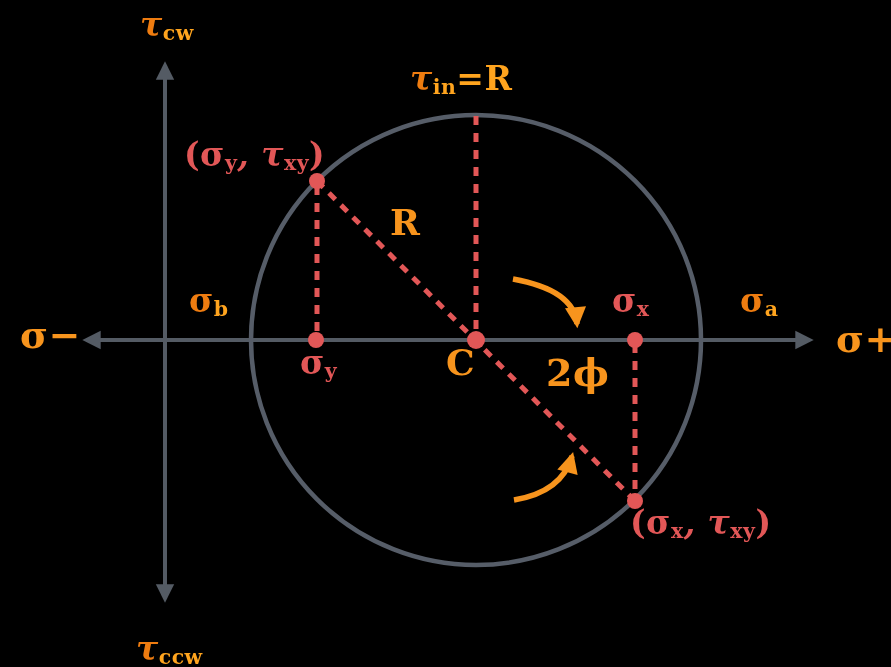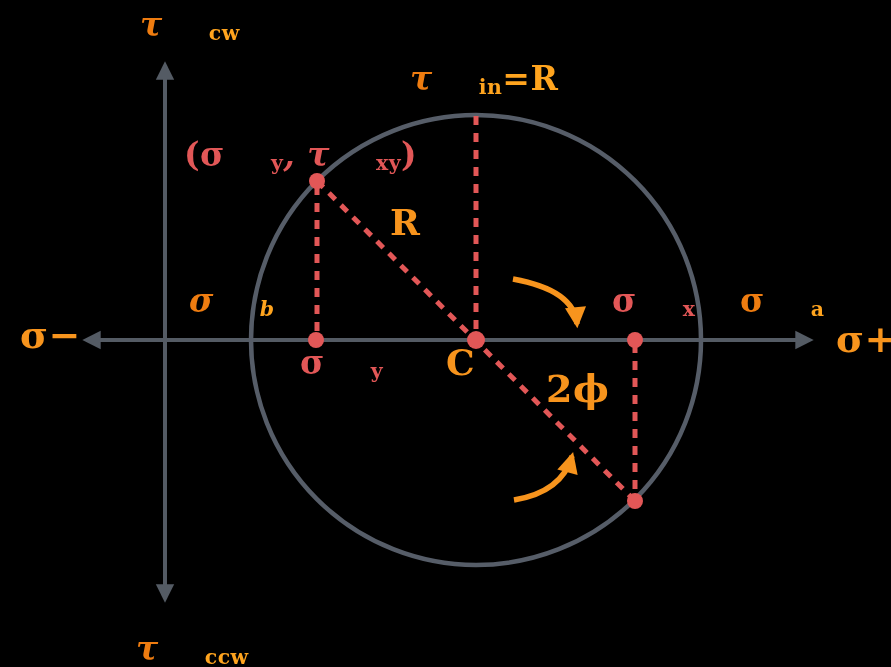--- a/index.html
+++ b/index.html
@@ -17,21 +17,21 @@
     white-space:nowrap;
     font-size:33px;
     line-height:1;
     letter-spacing:0.5px;
   }
   .red{color:var(--red,#e25757);}
   .orange{color:var(--orange,#f7941d);}
   .odark{color:var(--orange-dark,#ee7c10);}
   .olight{color:var(--orange-light,#ffa41e);}
   .tau{font-style:italic;}
-  .sub{font-size:0.62em;vertical-align:-0.18em;margin-left:46px;}
+  .sub{font-size:0.62em;vertical-align:-0.18em;}
   .fs36{font-size:36px;}
   .fs38{font-size:38px;}
 </style>
 </head>
 <body>
 
 <div class="canvas">
 
   <svg width="891" height="667" viewBox="0 0 891 667">
     <defs>
@@ -68,28 +68,29 @@
   <div class="lbl" style="left:136px;top:632px;"><span class="tau odark">τ</span><span class="sub olight">ccw</span></div>
 
   <div class="lbl orange fs38" style="left:20px;top:316px;">σ−</div>
 
   <div class="lbl orange fs38" style="left:836px;top:320px;">σ+</div>
 
   <div class="lbl" style="left:410px;top:62px;"><span class="tau odark">τ</span><span class="sub olight">in</span><span class="olight">=R</span></div>
 
   <div class="lbl red" style="left:184px;top:138px;"><span>(σ</span><span class="sub">y</span><span class="tau">, τ</span><span class="sub">xy</span><span>)</span></div>
 
+  <div class="lbl red" style="left:630px;top:506px;"><span>(σ</span><span class="sub">x</span><span class="tau">, τ</span><span class="sub">xy</span><span>)</span></div>
 
   <div class="lbl orange fs36" style="left:390px;top:204px;">R</div>
 
-  <div class="lbl" style="left:189px;top:284px;font-style:italic;"><span class="odark">σ</span><span class="sub olight">b</span></div>
+  <div class="lbl" style="left:189px;top:284px;"><span class="odark">σ</span><span class="sub olight">b</span></div>
 
   <div class="lbl" style="left:740px;top:284px;"><span class="odark">σ</span><span class="sub olight">a</span></div>
 
   <div class="lbl red" style="left:612px;top:284px;"><span>σ</span><span class="sub">x</span></div>
 
   <div class="lbl red" style="left:300px;top:346px;"><span>σ</span><span class="sub">y</span></div>
 
   <div class="lbl orange fs36" style="left:446px;top:344px;">C</div>
 
-  <div class="lbl orange fs38" style="left:546px;top:354px;margin-top:16px;">2ϕ</div>
+  <div class="lbl orange fs38" style="left:546px;top:354px;">2ϕ</div>
 
 </div>
 
 </body></html>

